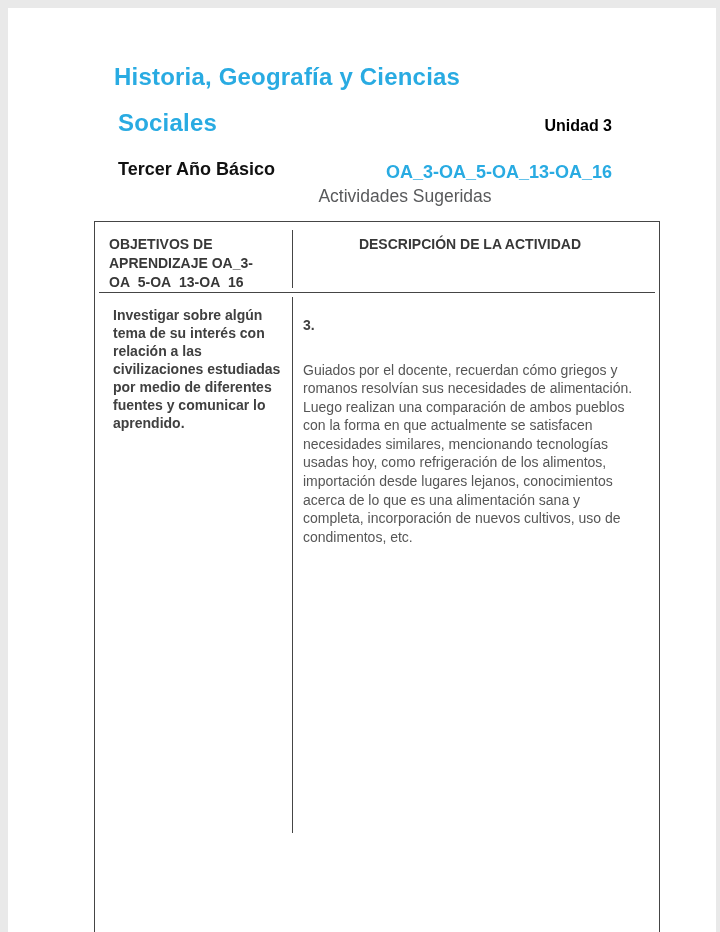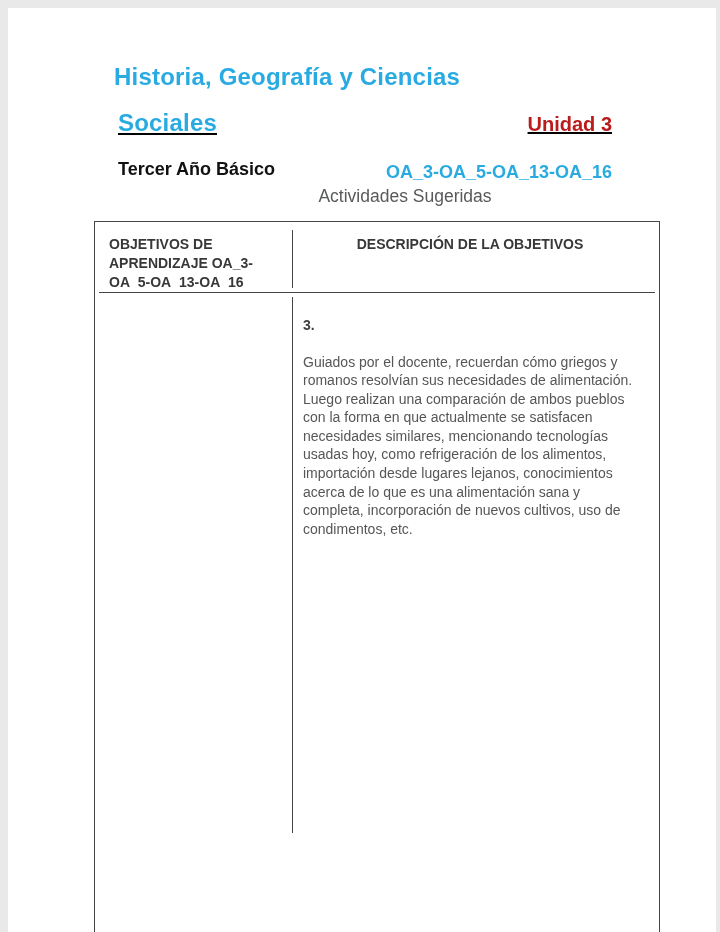--- a/index.html
+++ b/index.html
@@ -26,32 +26,31 @@
     color: #29ABE2;
     font-weight: bold;
     font-size: 24px;
     line-height: 34px;
     letter-spacing: 0.2px;
   }
   .header-row2 {
     display: flex;
     justify-content: space-between;
     align-items: baseline;
-    text-decoration: underline;
   }
   .header-row3 {
     display: flex;
     justify-content: space-between;
     align-items: flex-end;
     margin-top: 0px;
   }
   .unit-label {
-    color: #b91c1c;
+    color: #000000;
     font-weight: bold;
-    font-size: 20px;
+    font-size: 16px;
   }
   .grade-label {
     color: #111111;
     font-weight: bold;
     font-size: 18px;
     line-height: 27px;
   }
   .oa-codes {
     color: #29ABE2;
     font-weight: bold;
@@ -120,21 +119,21 @@
     font-weight: bold;
     font-size: 14px;
     line-height: 18.5px;
     color: #404040;
     margin-top: 10px;
   }
   .activity-description {
     font-size: 14px;
     line-height: 18.6px;
     color: #565656;
-    margin-top: 10px;
+    margin-top: 18px;
   }
 </style>
 </head>
 <body>
 
 <div class="page">
 
   <div class="doc-header">
     <div class="title-line">Historia, Geografía y Ciencias</div>
     <div class="header-row2">
@@ -146,25 +145,26 @@
       <span class="oa-codes">OA_3-OA_5-OA_13-OA_16</span>
     </div>
   </div>
 
   <div class="section-heading">Actividades Sugeridas</div>
 
   <div class="activities-table">
 
     <div class="t-row header">
       <div class="cell left col-header">OBJETIVOS DE APRENDIZAJE OA_3-OA_5-OA_13-OA_16</div>
-      <div class="cell right col-header centered">DESCRIPCIÓN DE LA OBJETIVOS</div>
+      <div class="cell right col-header centered">DESCRIPCIÓN DE LA ACTIVIDAD</div>
     </div>
 
     <div class="t-row body">
       <div class="cell left">
+        <p class="objective-para">Investigar sobre algún tema de su interés con relación a las civilizaciones estudiadas por medio de diferentes fuentes y comunicar lo aprendido.</p>
       </div>
       <div class="cell right">
         <p class="activity-number">3.</p>
         <p class="activity-description">Guiados por el docente, recuerdan cómo griegos y romanos resolvían sus necesidades de alimentación. Luego realizan una comparación de ambos pueblos con la forma en que actualmente se satisfacen necesidades similares, mencionando tecnologías usadas hoy, como refrigeración de los alimentos, importación desde lugares lejanos, conocimientos acerca de lo que es una alimentación sana y completa, incorporación de nuevos cultivos, uso de condimentos, etc.</p>
       </div>
     </div>
 
   </div>
 
 </div>

